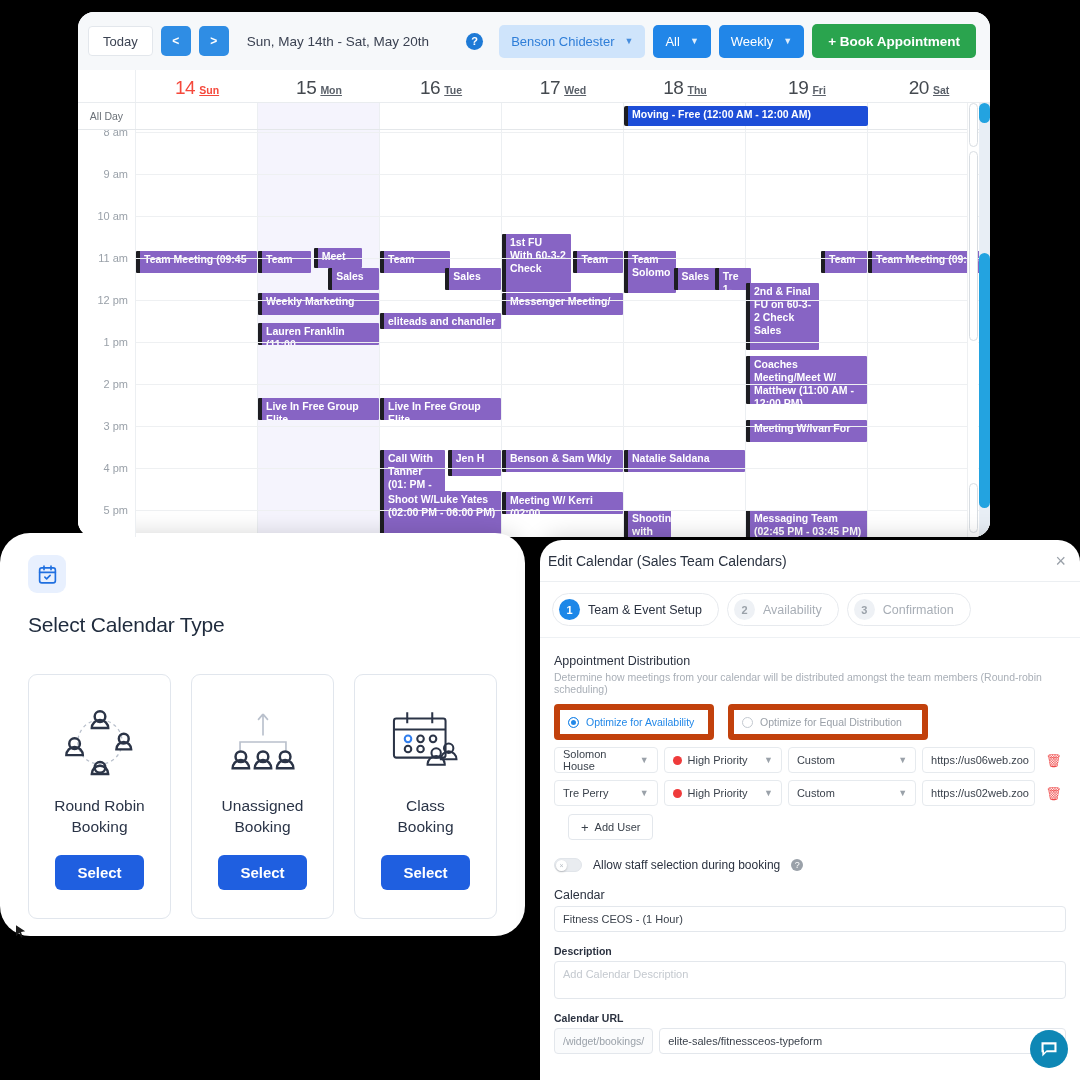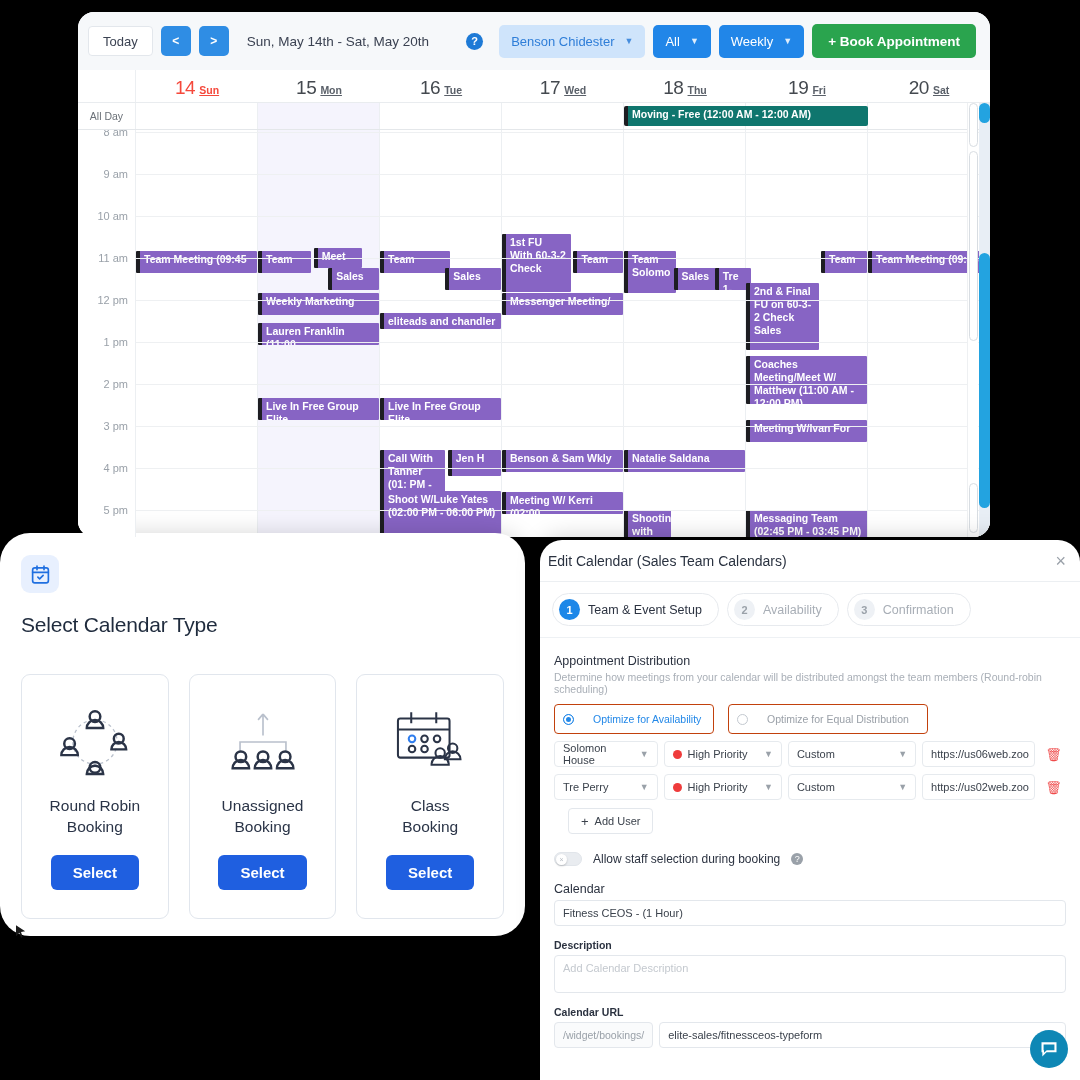--- a/index.html
+++ b/index.html
@@ -94,21 +94,21 @@
   .col { flex:1; position:relative; border-right:1px solid #eceff2; }
   .col.tint { background:#f5f4fd; }
   .hline { position:absolute; left:58px; right:0; height:0; border-top:1px solid #eef0f2; }
 
   .ev {
     position:absolute; background:#8764c4; border-left:4px solid #1d1d22;
     color:#fff; font-size:10.5px; font-weight:700; line-height:13px;
     padding:2px 4px 0 4px; overflow:hidden; border-radius:1px;
     cursor:pointer;
   }
-  .ev.green { background:#0f766e; border-left-color:#1d1d22; }
+  .ev.green { background:#1d4ed8; border-left-color:#1d1d22; }
   .ev.allday { border-radius:2px; }
 
   
   .v-track {
     position:absolute; right:12px; top:33px; bottom:0; width:11px;
     background:#fff; border-left:1px solid #eef0f2;
   }
   .v-thumb { position:absolute; left:1px; width:9px; background:#fff;
     border:1px solid #d8dde2; border-radius:5px; }
   .blue-bar {
@@ -116,21 +116,21 @@
   }
   .blue-thumb {
     position:absolute; right:0; width:11px; background:#23a3e0; border-radius:6px;
   }
 
   
   .sct {
     position:absolute; left:0px; top:533px; width:525px; height:403px;
     background:#fff; border-radius:30px;
     box-shadow:0 4px 26px rgba(0,0,0,.22);
-    padding:22px 21px;
+    padding:22px 28px;
   }
   .sct-badge {
     width:38px;height:38px;border-radius:9px;background:#e8f0fe;
     display:flex;align-items:center;justify-content:center;margin-bottom:20px;
   }
   .sct-title { font-size:21px; color:#1f2b3d; font-weight:400; letter-spacing:-.2px; }
   .sct-cards { display:flex; gap:20px; margin-top:37px; }
   .ctype-card {
     flex:1; border:1px solid #e1e6ed; border-radius:9px;
     height:245px; display:flex; flex-direction:column; align-items:center;
@@ -169,22 +169,22 @@
     font-size:11px;display:flex;align-items:center;justify-content:center;font-weight:700;
   }
   .step.active .step-n { background:#1d87e8; color:#fff; }
   .step-l { font-size:12.5px; color:#a8aeb6; }
   .step.active .step-l { color:#2b3240; }
   .ep-body { padding:8px 14px 12px 14px; }
   .sec-title { font-size:12.5px; color:#2b3240; margin-top:8px; }
   .sec-sub { font-size:10.5px; color:#a9afb7; margin-top:3px; }
   .radio-row { display:flex; gap:14px; margin-top:9px; }
   .radio-box {
-    border:1px solid #c2410c; border-radius:4px; height:30px; width:160px;
-    display:flex; align-items:center; gap:19px; padding:0 8px;
+    border:6px solid #c2410c; border-radius:4px; height:36px; width:160px;
+    display:flex; align-items:center; gap:7px; padding:0 8px;
   }
   .rd { width:11px;height:11px;border-radius:50%;border:1.5px solid #c3c9d0; flex:none;}
   .rd.on { border-color:#2388e8; box-shadow:inset 0 0 0 2px #fff; background:#2388e8;}
   .rd-l { font-size:10.5px; color:#9aa0a8; white-space:nowrap;}
   .rd-l.sel { color:#2388e8; }
   .user-row { display:flex; gap:6px; margin-top:7px; align-items:center;}
   .fld {
     border:1px solid #e6eaee; border-radius:4px; height:26px;
     display:flex; align-items:center; padding:0 8px; font-size:11px; color:#3b424c;
     justify-content:space-between; background:#fff;

